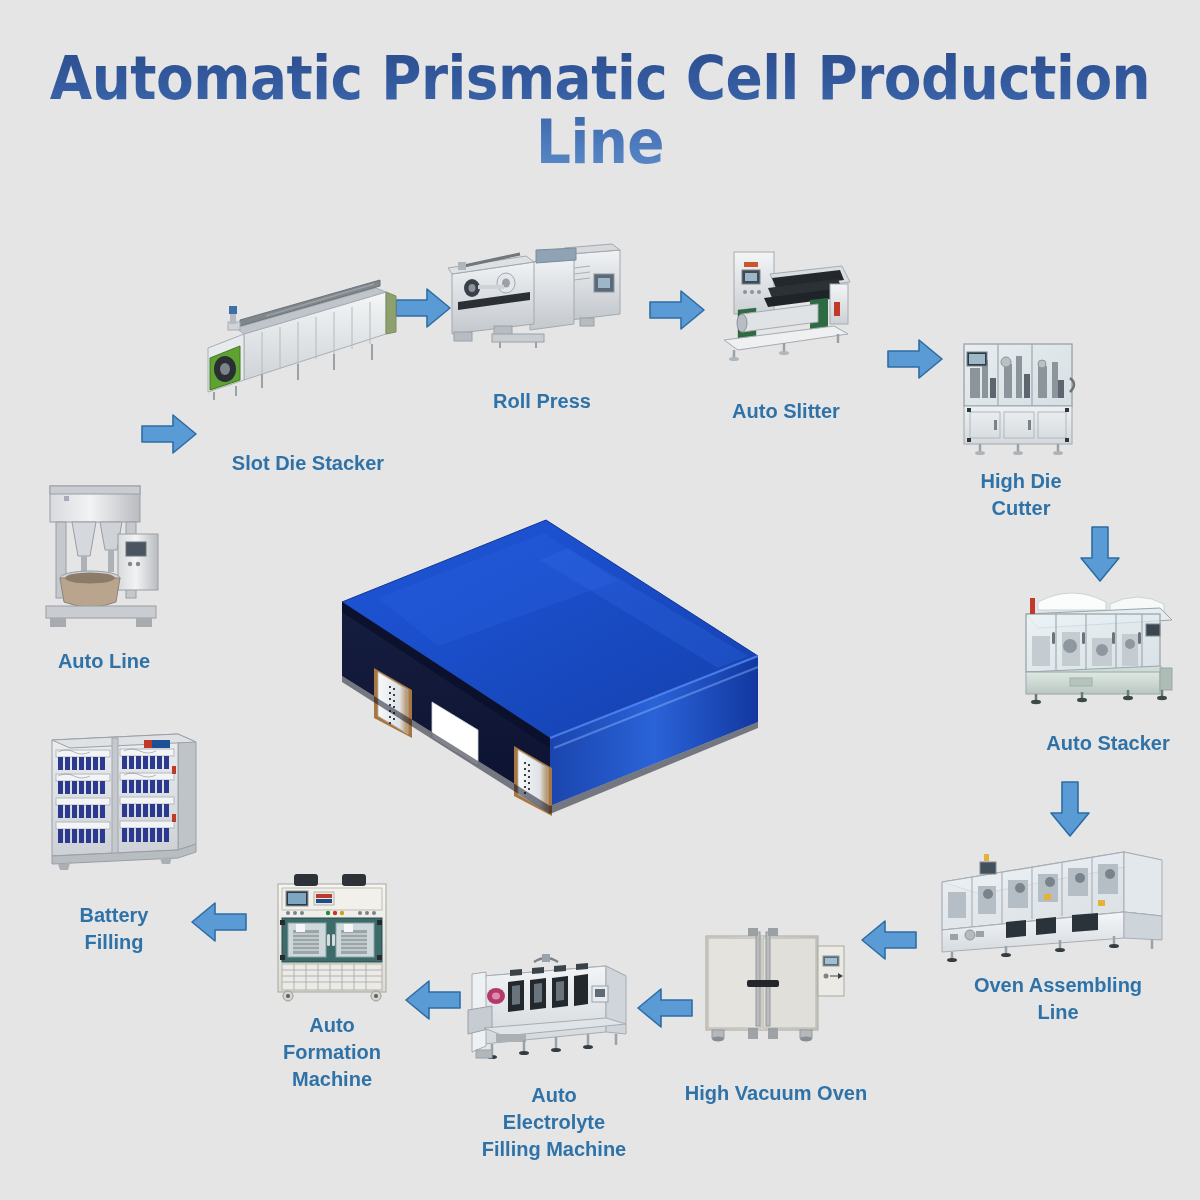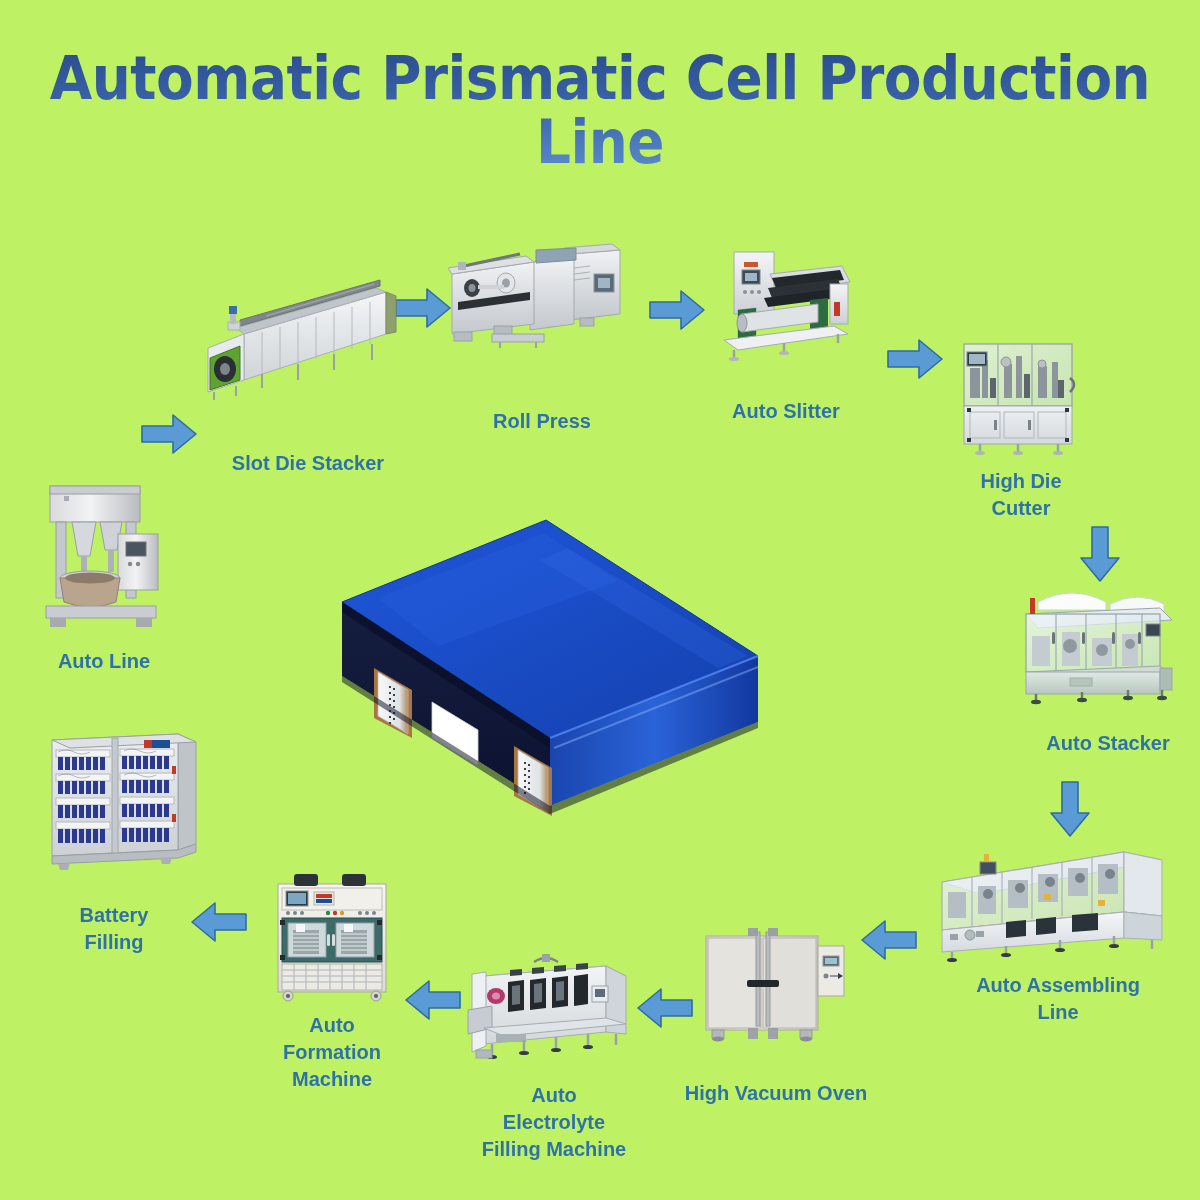--- a/index.html
+++ b/index.html
@@ -1,18 +1,18 @@
 <!DOCTYPE html>
 <html><head>
 <meta charset="utf-8">
 <style>
   html,body{margin:0;padding:0;background:#fff;}
   body{width:1200px;height:1200px;overflow:hidden;
        font-family:"Liberation Sans","DejaVu Sans",sans-serif;}
-  #stage{position:relative;width:1200px;height:1200px;background:#bef264;}
+  #stage{position:relative;width:1200px;height:1200px;background:#e5e5e5;}
 
   
   .title-wrap{position:absolute;left:0;top:46px;width:1200px;text-align:center;}
   .title{
     font-family:"DejaVu Sans Condensed","Liberation Sans",sans-serif;
     font-weight:bold;font-size:61px;letter-spacing:-0.5px;
     background:linear-gradient(180deg,#2a4c8d 0%,#3a63a8 45%,#5b8ccb 100%);
     -webkit-background-clip:text;background-clip:text;color:transparent;
     -webkit-text-fill-color:transparent;
     transform:scaleX(1.0);display:inline-block;line-height:1.05;
@@ -234,21 +234,21 @@
       <rect x="10" y="92" width="18" height="9" fill="#b6bcc1" stroke="#9aa1a7"></rect>
       <rect x="50" y="86" width="18" height="9" fill="#b6bcc1" stroke="#9aa1a7"></rect>
       <rect x="48" y="94" width="52" height="8" fill="#c9ced3" stroke="#9aa1a7"></rect>
       <rect x="136" y="78" width="14" height="8" fill="#b6bcc1" stroke="#9aa1a7"></rect>
       <g stroke="#9aa1a7" stroke-width="2">
         <path d="M56,102 L56,108"></path>
           <path d="M92,102 L92,108"></path>
       </g>
     </svg>
   </div>
-  <div class="lbl" style="left:452px;top:388px;width:180px;margin-top:20px;">Roll Press</div>
+  <div class="lbl" style="left:452px;top:388px;width:180px;">Roll Press</div>
 
   <div class="mach" style="left:712px;top:248px;">
     <svg width="150" height="116" viewBox="0 0 150 116">
       <defs>
           <linearGradient id="sl" x1="0" y1="0" x2="0" y2="1">
         <stop offset="0" stop-color="#f3f4f6"></stop>
             <stop offset="1" stop-color="#ccd1d5"></stop>
           </linearGradient>
         </defs>
 
@@ -500,21 +500,21 @@
           <path d="M224,104 L224,113"></path>
       </g>
       <g fill="#343c42">
         <ellipse cx="24" cy="124" rx="5" ry="2"></ellipse>
           <ellipse cx="78" cy="119" rx="5" ry="2"></ellipse>
         <ellipse cx="132" cy="114" rx="5" ry="2"></ellipse>
           <ellipse cx="186" cy="110" rx="5" ry="2"></ellipse>
       </g>
     </svg>
   </div>
-  <div class="lbl" style="left:948px;top:972px;width:220px;">Auto Assembling
+  <div class="lbl" style="left:948px;top:972px;width:220px;">Oven Assembling
 Line</div>
 
   <div class="mach" style="left:700px;top:918px;">
     <svg width="150" height="128" viewBox="0 0 150 128">
       <defs>
           <linearGradient id="hv" x1="0" y1="0" x2="1" y2="0">
         <stop offset="0" stop-color="#d8d6cf"></stop>
             <stop offset=".5" stop-color="#e9e8e2"></stop>
             <stop offset="1" stop-color="#cfcdc6"></stop>
           </linearGradient>

